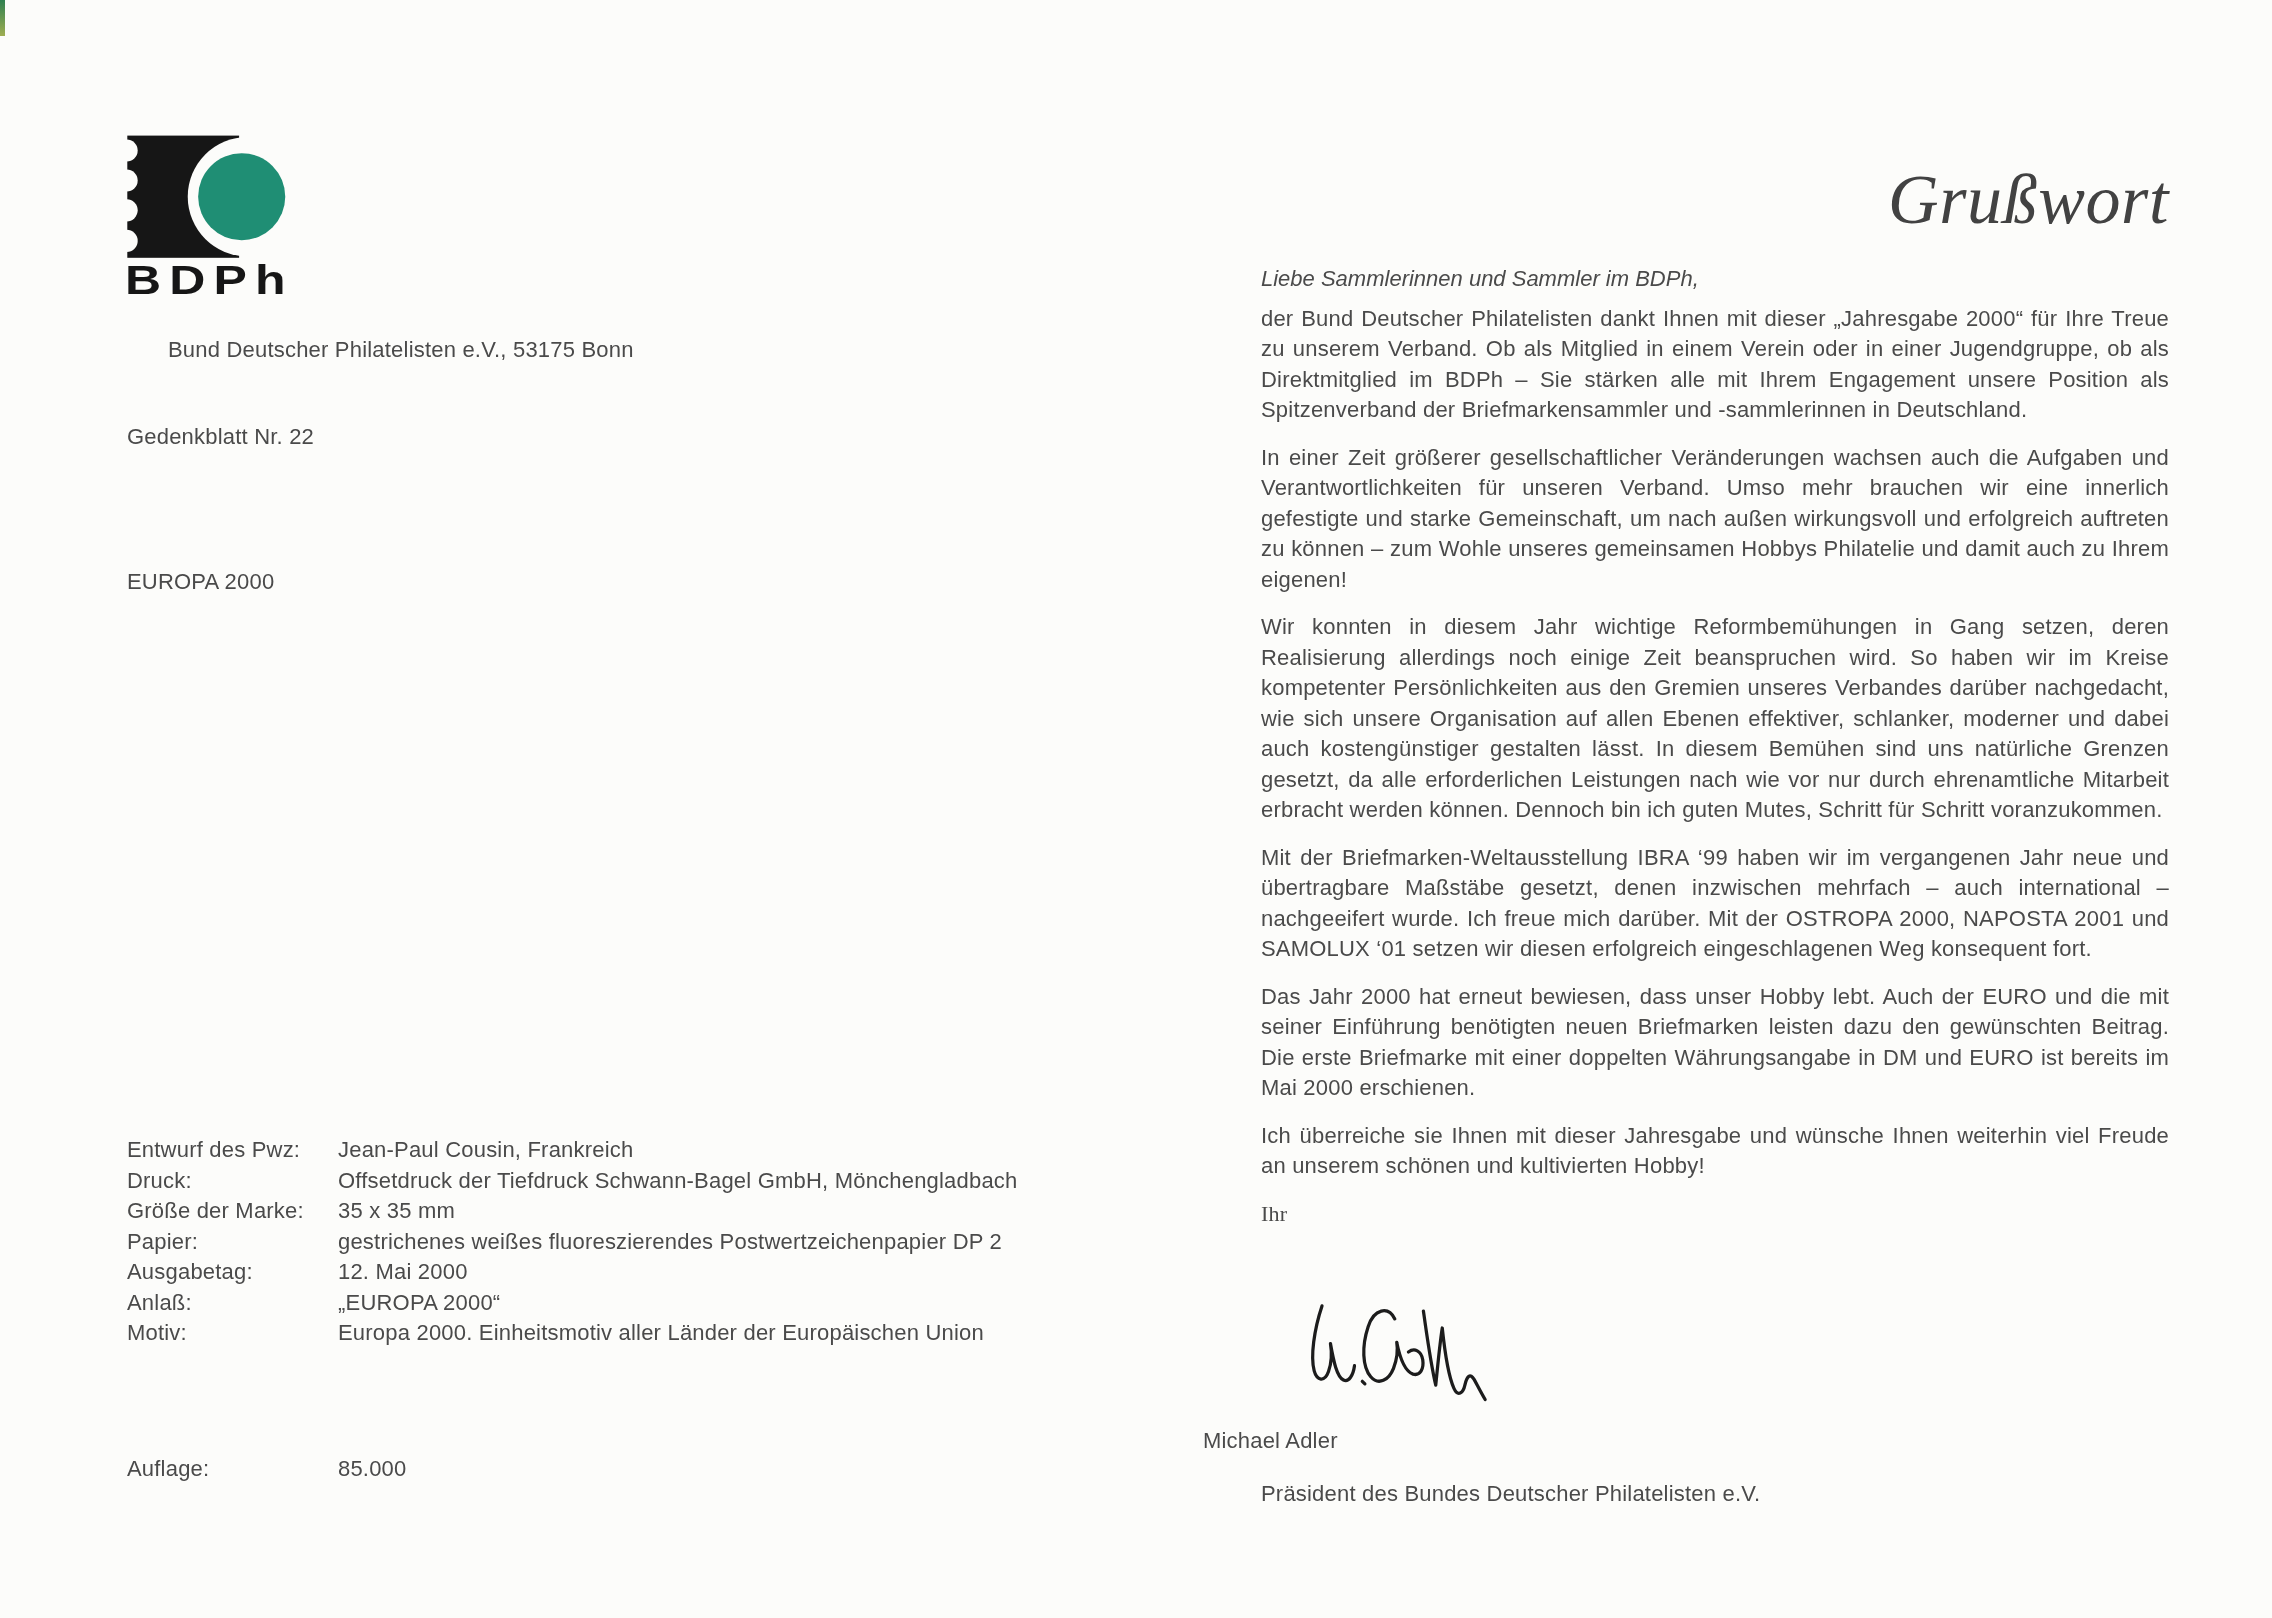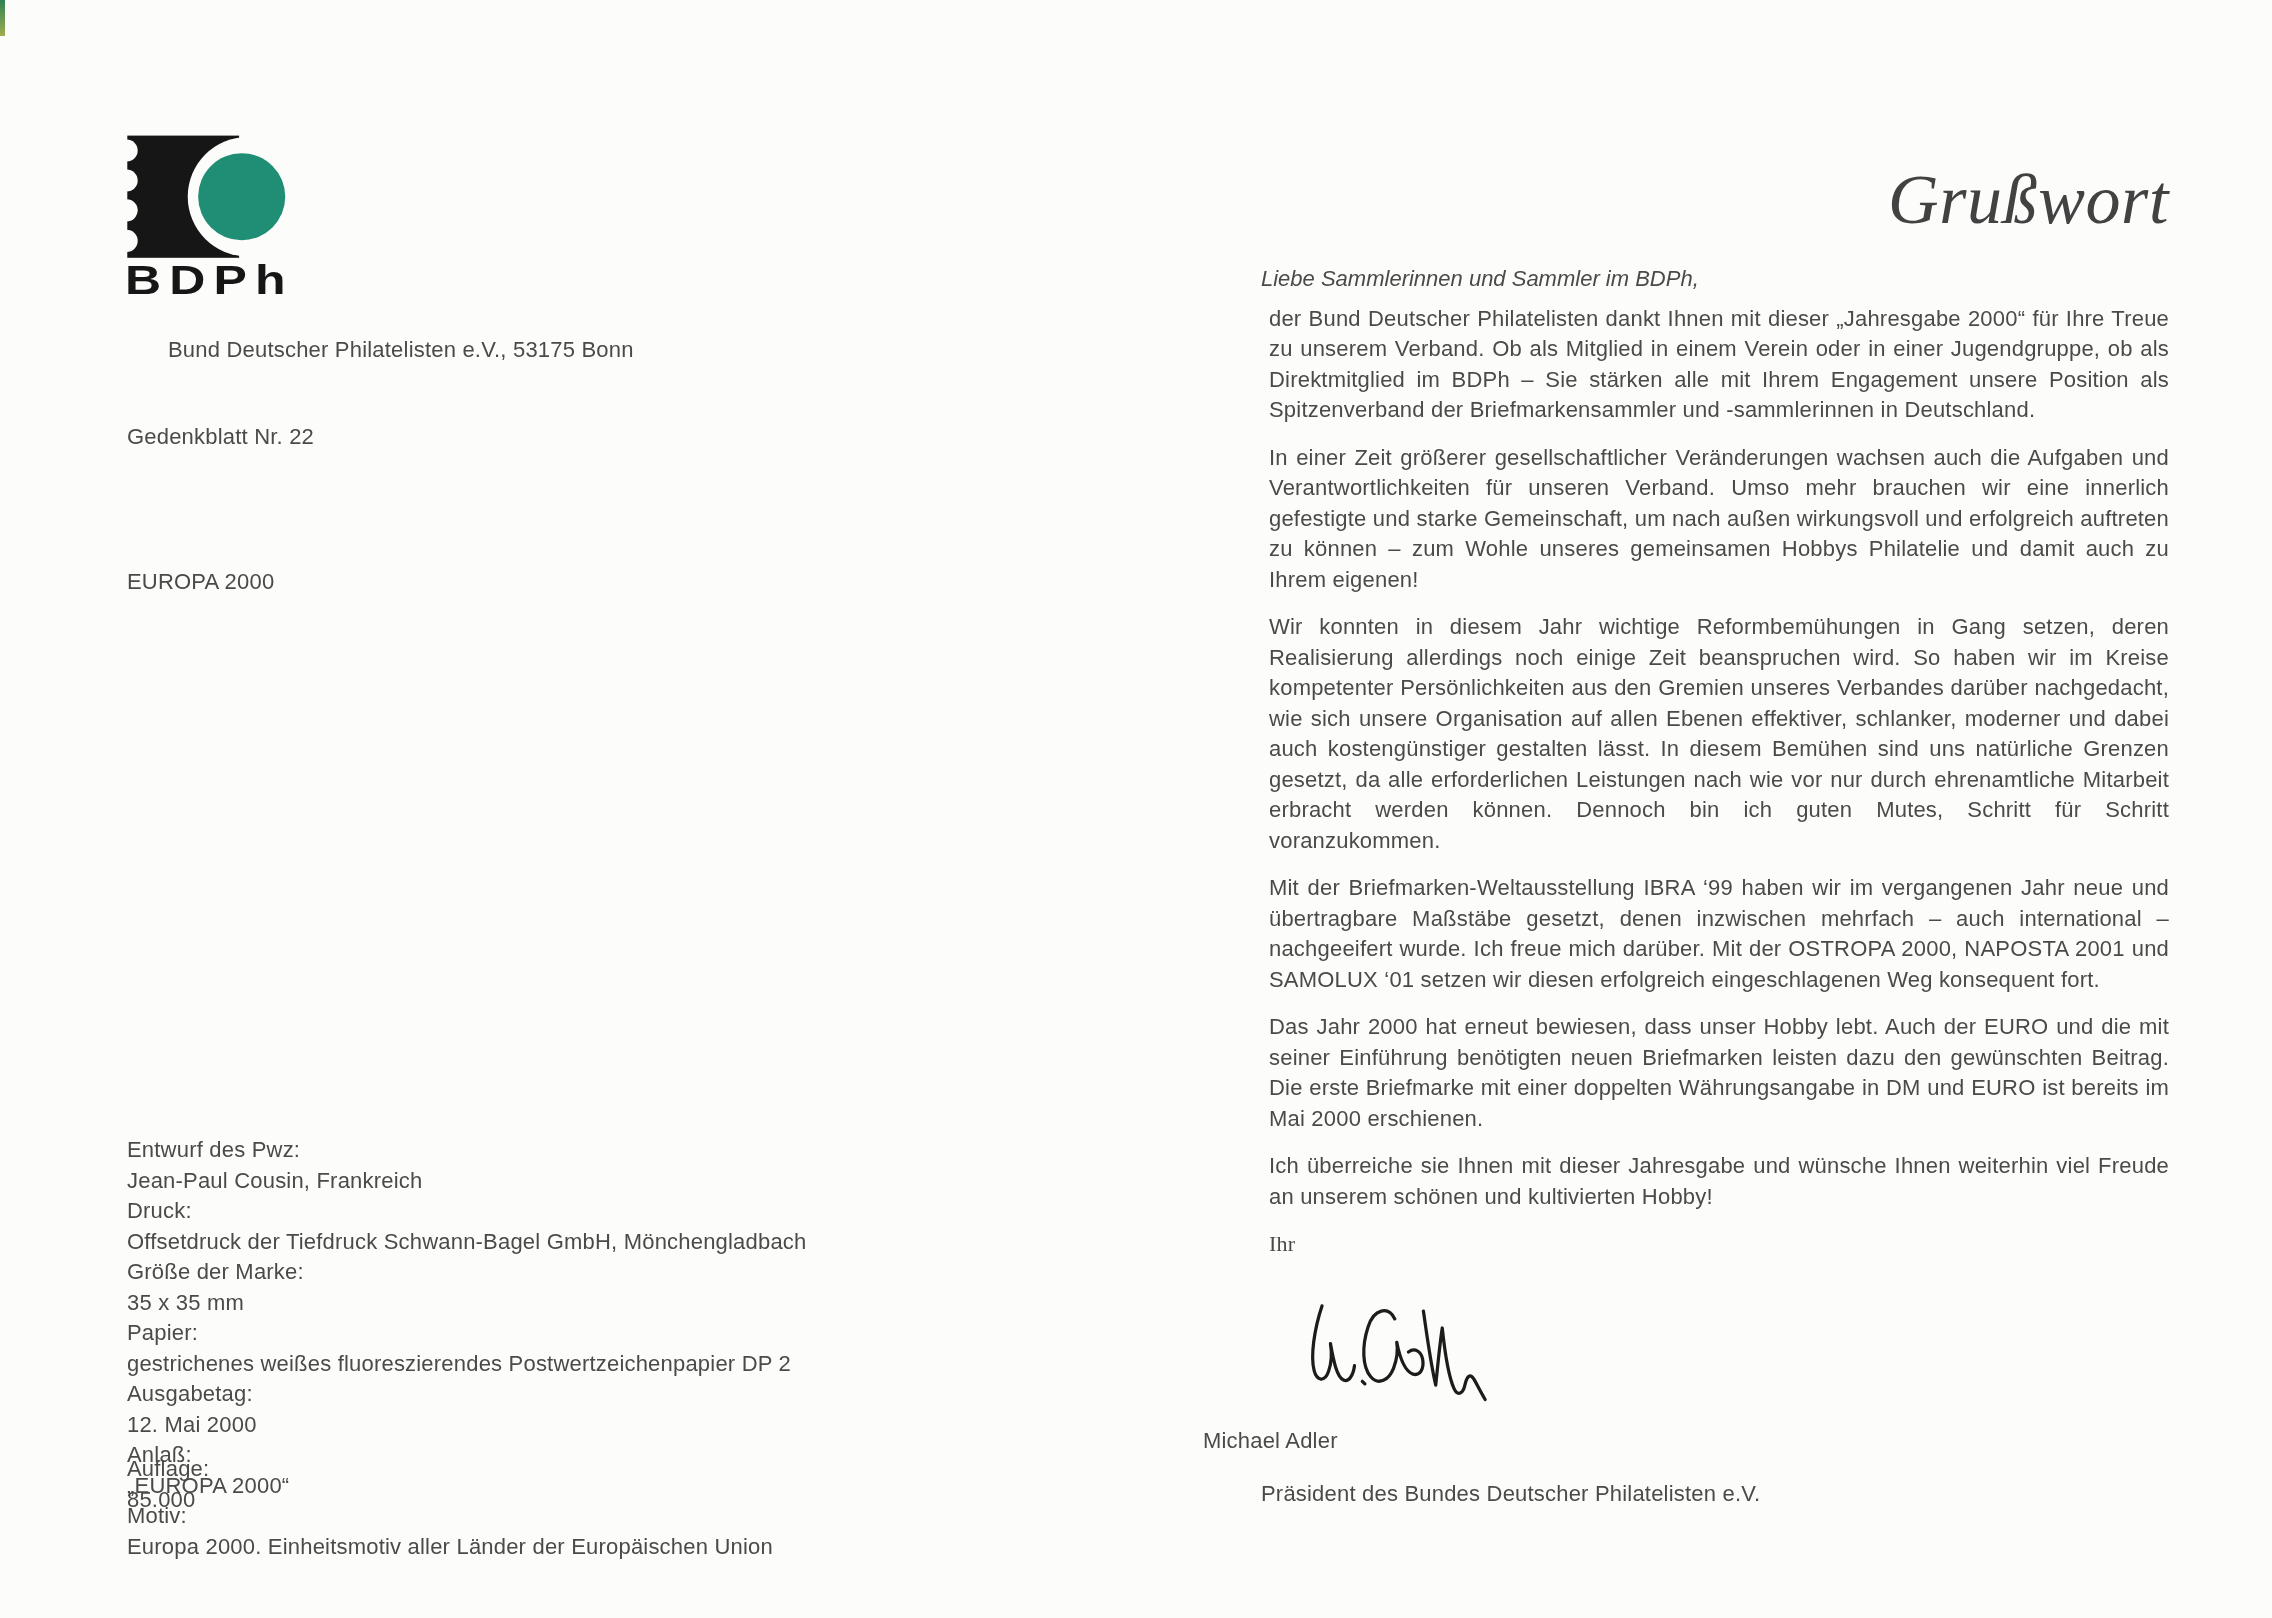--- a/index.html
+++ b/index.html
@@ -37,21 +37,21 @@
     font-size: 40px; font-weight: bold; color: #161616;
     letter-spacing: 6.5px;
     transform: scaleX(1.25); transform-origin: left top;
     white-space: nowrap;
   }
   .sender    { left: 127px; top: 335px; margin-left: 41px; }
   .sheetnum  { left: 127px; top: 422px; }
   .occasion  { left: 127px; top: 567px; text-align: right; }
 
   .details { left: 127px; top: 1135px; width: 960px; }
-  .detail-row { display: flex; flex-direction: column; }
+  .detail-row { display: flex; }
   .detail-row .lbl { flex: none; width: 211px; }
   .detail-row .val { flex: none; white-space: nowrap; }
   .edition { left: 127px; top: 1454px; width: 960px; }
 
   
   .letter { left: 1261px; top: 162px; width: 908px; }
   .letter-title {
     margin: 0 0 27px 0;
     font-family: "Liberation Serif", serif;
     font-style: italic;
@@ -62,21 +62,21 @@
     color: #424242;
     letter-spacing: 0.6px;
   }
   .salutation {
     font-style: italic;
     font-size: 22px; line-height: 30.5px;
     margin: 0 0 9px 0;
     color: #4a4a4a;
   }
   .letter p {
-    margin: 0 0 17px 8px;
+    margin: 0 0 17px 0;
     font-size: 22px; line-height: 30.5px;
     text-align: justify;
     color: #4a4a4a;
     letter-spacing: 0.2px;
   }
   .closing { margin-bottom: 0 !important; font-family: Liberation Serif, serif; }
 
   .signature-box { left: 1296px; top: 1302px; width: 195px; height: 104px; }
   .sig-name { left: 1203px; top: 1426px; }
   .sig-role { left: 1261px; top: 1479px; }

